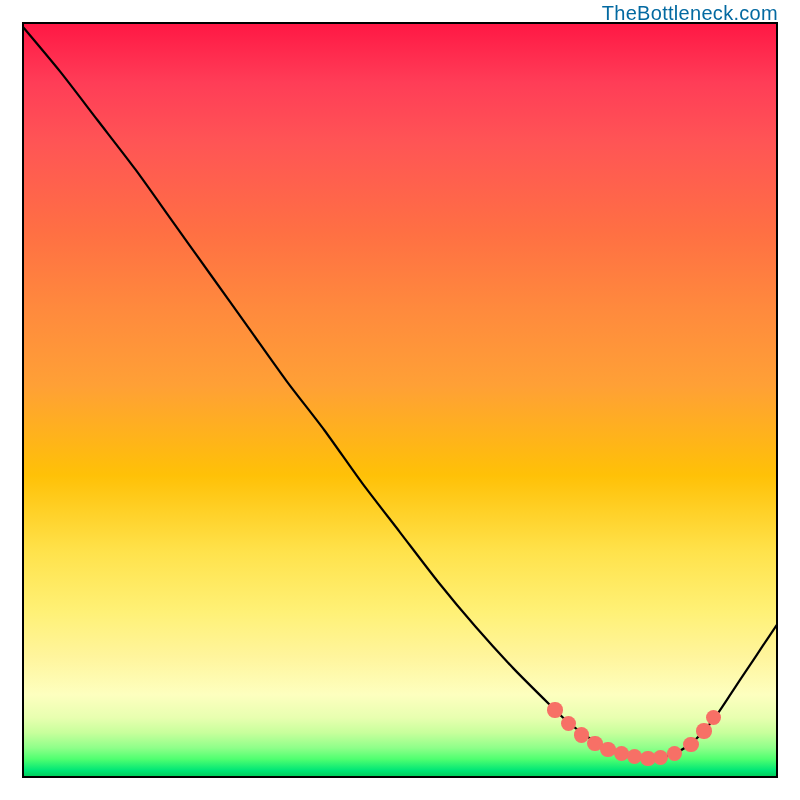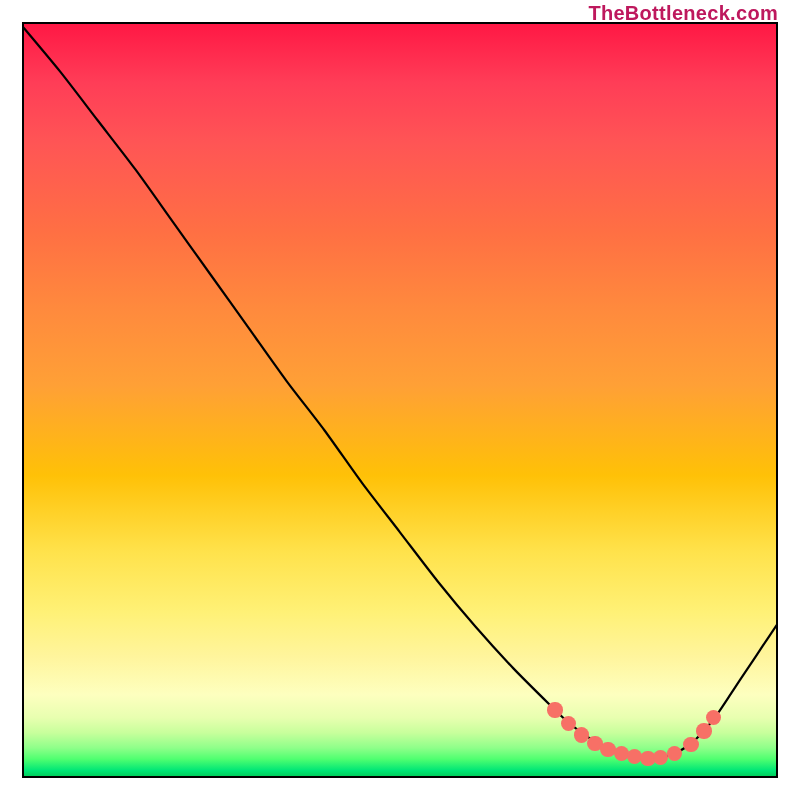--- a/index.html
+++ b/index.html
@@ -51,22 +51,22 @@
     inset: 0;
     pointer-events: none;
   }
   .attribution {
     position: absolute;
     top: 2px;
     right: 22px;
     font-family: Arial, Helvetica, sans-serif;
     font-size: 20px;
     letter-spacing: 0.3px;
-    color: #be185d;
-    font-weight: 700;
+    color: #0369a1;
+    font-weight: 400;
   }
   .dot {
     position: absolute;
     width: 15.3px;
     height: 15.3px;
     margin-left: -7.65px;
     margin-top: -7.65px;
     border-radius: 50%;
     background: #f77066;
     pointer-events: none;

